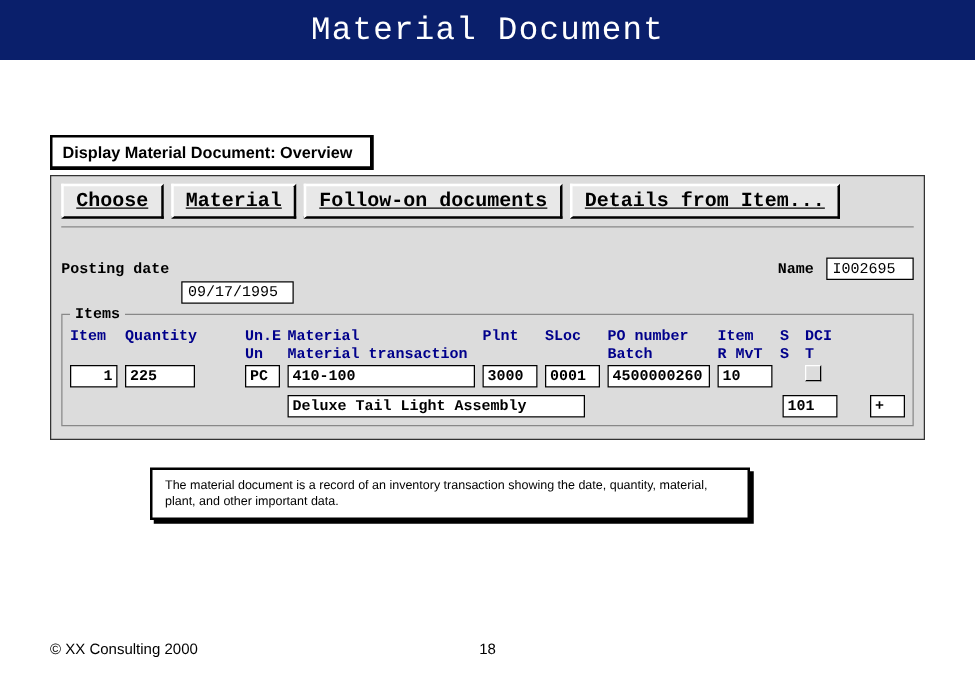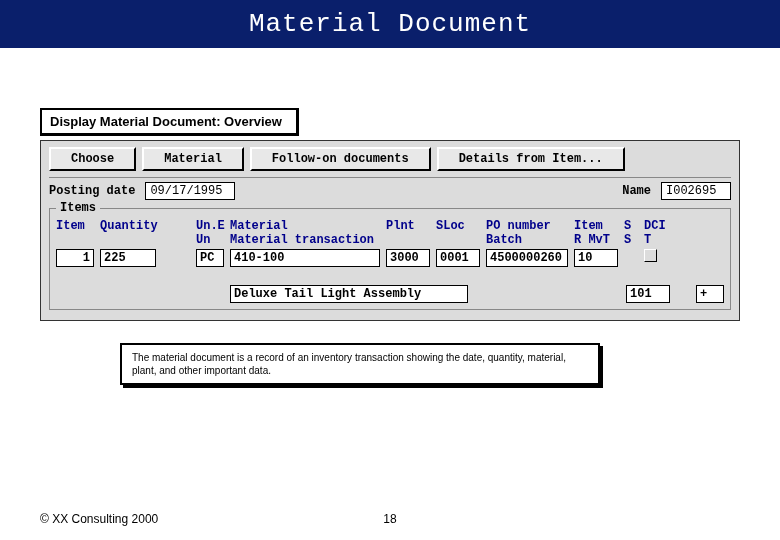--- a/index.html
+++ b/index.html
@@ -48,25 +48,26 @@
   .toolbar {
     display: flex;
     gap: 6px;
     margin-bottom: 6px;
   }
   .btn {
     background: #e8e8e8;
     border: 2px solid #000;
     border-top-color: #fff;
     border-left-color: #fff;
-    padding: 3px 20px;
+    padding: 3px 10px;
     font-family: "Courier New", Courier, monospace;
     font-weight: bold;
-    font-size: 12px;
+    font-size: 16px;
     cursor: pointer;
+    text-decoration: underline;
   }
   .hdr-row {
     display: flex;
     align-items: center;
     gap: 10px;
     border-top: 1px solid #888;
     padding-top: 4px;
   }
   .lbl { font-weight: bold; }
   .field {
@@ -126,21 +127,21 @@
     width: 13px; height: 13px;
     border: 1px solid #000;
     border-top-color: #fff; border-left-color: #fff;
     background: #dcdcdc;
     display: inline-block;
   }
   .desc-row {
     display: grid;
     grid-template-columns: 38px 56px 28px 28px 238px auto 44px 14px 28px;
     gap: 2px 6px;
-    margin-top: 18px;
+    margin-top: 6px;
   }
   .callout {
     margin: 22px 80px 0 80px;
     border: 2px solid #000;
     box-shadow: 3px 3px 0 #000;
     padding: 6px 10px;
     font-size: 10px;
     line-height: 1.3;
     background: #fff;
     max-width: 480px;
@@ -172,21 +173,21 @@
 
     <div class="toolbar">
       <div class="btn">Choose</div>
       <div class="btn">Material</div>
       <div class="btn">Follow-on documents</div>
       <div class="btn">Details from Item...</div>
     </div>
 
     <div class="hdr-row">
       <span class="lbl">Posting date</span>
-      <span class="field" style="min-width:90px;">09/17/1995</span>
+      <span class="field" style="min-width:90px;margin-top:39px;">09/17/1995</span>
       <span style="flex:1"></span>
       <span class="lbl">Name</span>
       <span class="field" style="min-width:70px;">I002695</span>
     </div>
 
     <div class="group">
       <span class="group-title">Items</span>
 
       <div class="cols">
         <span>Item</span>

